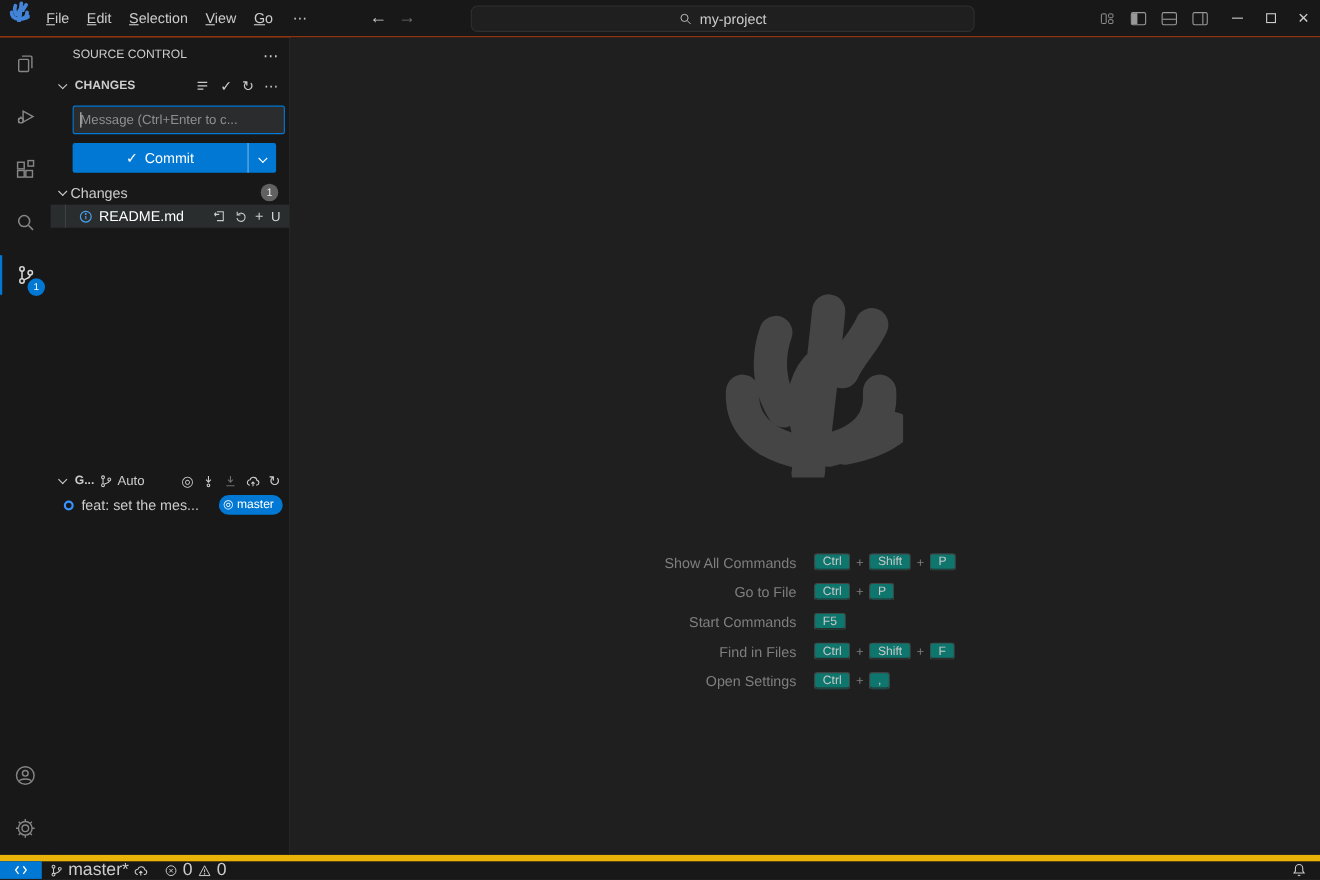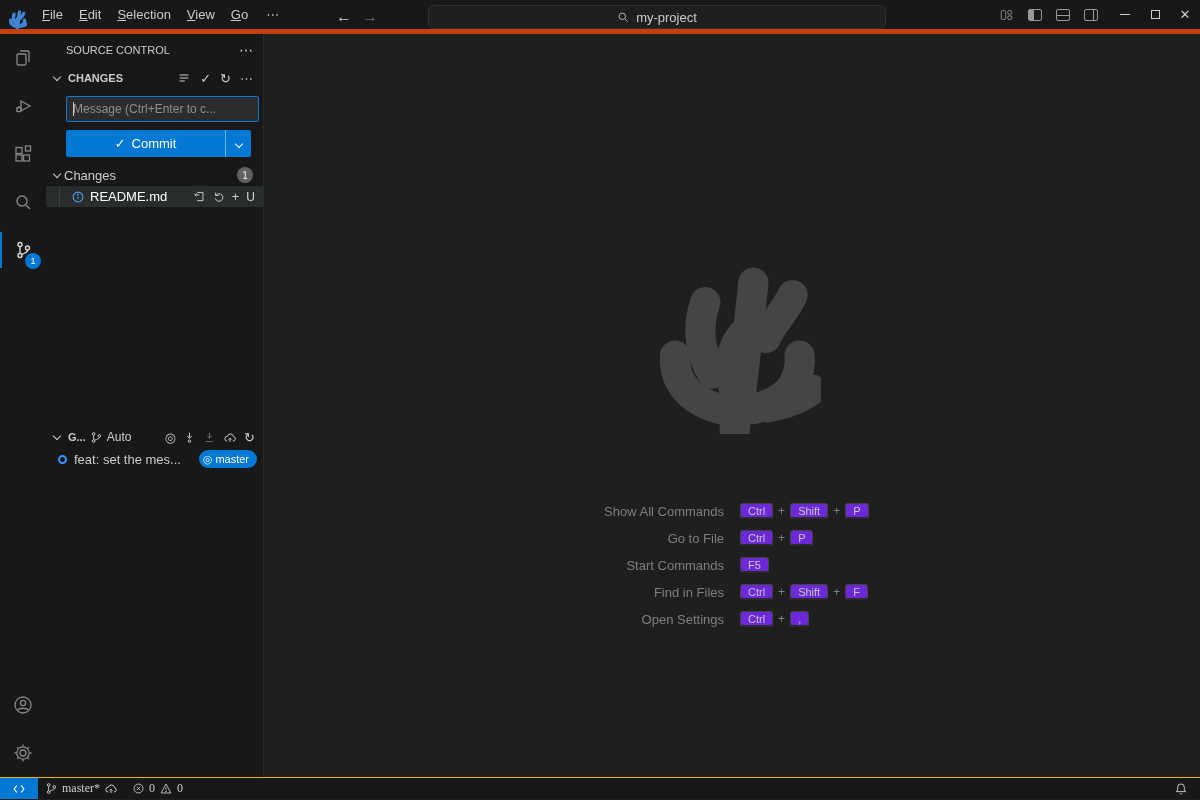--- a/index.html
+++ b/index.html
@@ -1,22 +1,22 @@
 <!DOCTYPE html>
 <html><head>
 <meta charset="utf-8">
 <style>
   * { margin:0; padding:0; box-sizing:border-box; }
   html,body { width:1200px; height:800px; overflow:hidden; background:#1f1f1f;
     font-family:"Liberation Sans", sans-serif; color:#cccccc; }
   svg { display:block; }
 
   
-  .titlebar { position:relative; height:34px; background:#181818; border-bottom:5px solid #c2410c;
-    display:flex; align-items:flex-end; }
+  .titlebar { position:relative; height:34px; background:#181818; border-bottom:1px solid #c2410c;
+    display:flex; align-items:flex-start; }
   .logo { width:34px; display:flex; justify-content:center; }
   .menubar { display:flex; align-items:center; height:100%; }
   .menu-item { display:inline-block; padding:0 8px; font-size:13px; line-height:34px; color:#cccccc; cursor:default; }
   .menu-item::first-letter { text-decoration:underline; }
   .menu-more { padding:0 10px; font-size:13px; color:#cccccc; }
   .nav-arrows { position:absolute; left:336px; top:0; height:34px; display:flex; align-items:center; gap:10px; font-size:16px; }
   .nav-fwd { color:#6d6d6d; }
   .command-center { position:absolute; left:397px; top:5px; width:458px; height:24px;
     background:#1f1f1f; border:1px solid #2f2f2f; border-radius:6px;
     display:flex; align-items:center; justify-content:center; gap:6px; font-size:13px; color:#cccccc;margin-left:31px; }
@@ -84,27 +84,27 @@
     display:flex; align-items:center; gap:3px; padding:0 8px 0 4px; font-size:11px; flex:none; }
   .ref-badge .glyph { font-size:11px; }
 
   
   .editor { flex:1; position:relative; background:#1f1f1f; }
   .coral { position:absolute; left:50%; top:222px; transform:translateX(-50%); }
   .shortcuts { position:absolute; top:466px; left:0; right:0; display:flex; flex-direction:column; gap:5px; }
   .sc-row { display:grid; grid-template-columns:1fr 1fr; column-gap:16px; align-items:center; height:22px; }
   .sc-label { text-align:right; color:#7f7f7f; font-size:13px; }
   .sc-keys { display:flex; align-items:center; gap:5px; }
-  .key { background:#6d28d9; border:1px solid #434343; border-bottom-color:#2a2a2a; box-shadow:inset 0 -1px 0 #2a2a2a;
+  .key { background:#0f766e; border:1px solid #434343; border-bottom-color:#2a2a2a; box-shadow:inset 0 -1px 0 #2a2a2a;
     border-radius:3px; padding:1px 7px; font-size:11px; color:#c8c8c8; }
   .plus { color:#7f7f7f; font-size:12px; }
 
   
-  .statusbar { height:22px; background:#181818; border-top:1px solid #eab308; display:flex; align-items:center;
-    font-size:12px; color:#cccccc;font-family:Liberation Serif, serif; }
+  .statusbar { height:22px; background:#181818; border-top:6px solid #eab308; display:flex; align-items:center;
+    font-size:16px; color:#cccccc; }
   .remote { width:38px; height:100%; background:#0078d4; color:#ffffff; display:flex; align-items:center; justify-content:center; }
   .sb-item { display:flex; align-items:center; gap:4px; padding:0 7px; height:100%; }
   .sb-spacer { flex:1; }
   .sb-bell { padding:0 12px; }
 </style>
 </head>
 <body>
 
 <div class="titlebar">
   <div class="logo">

